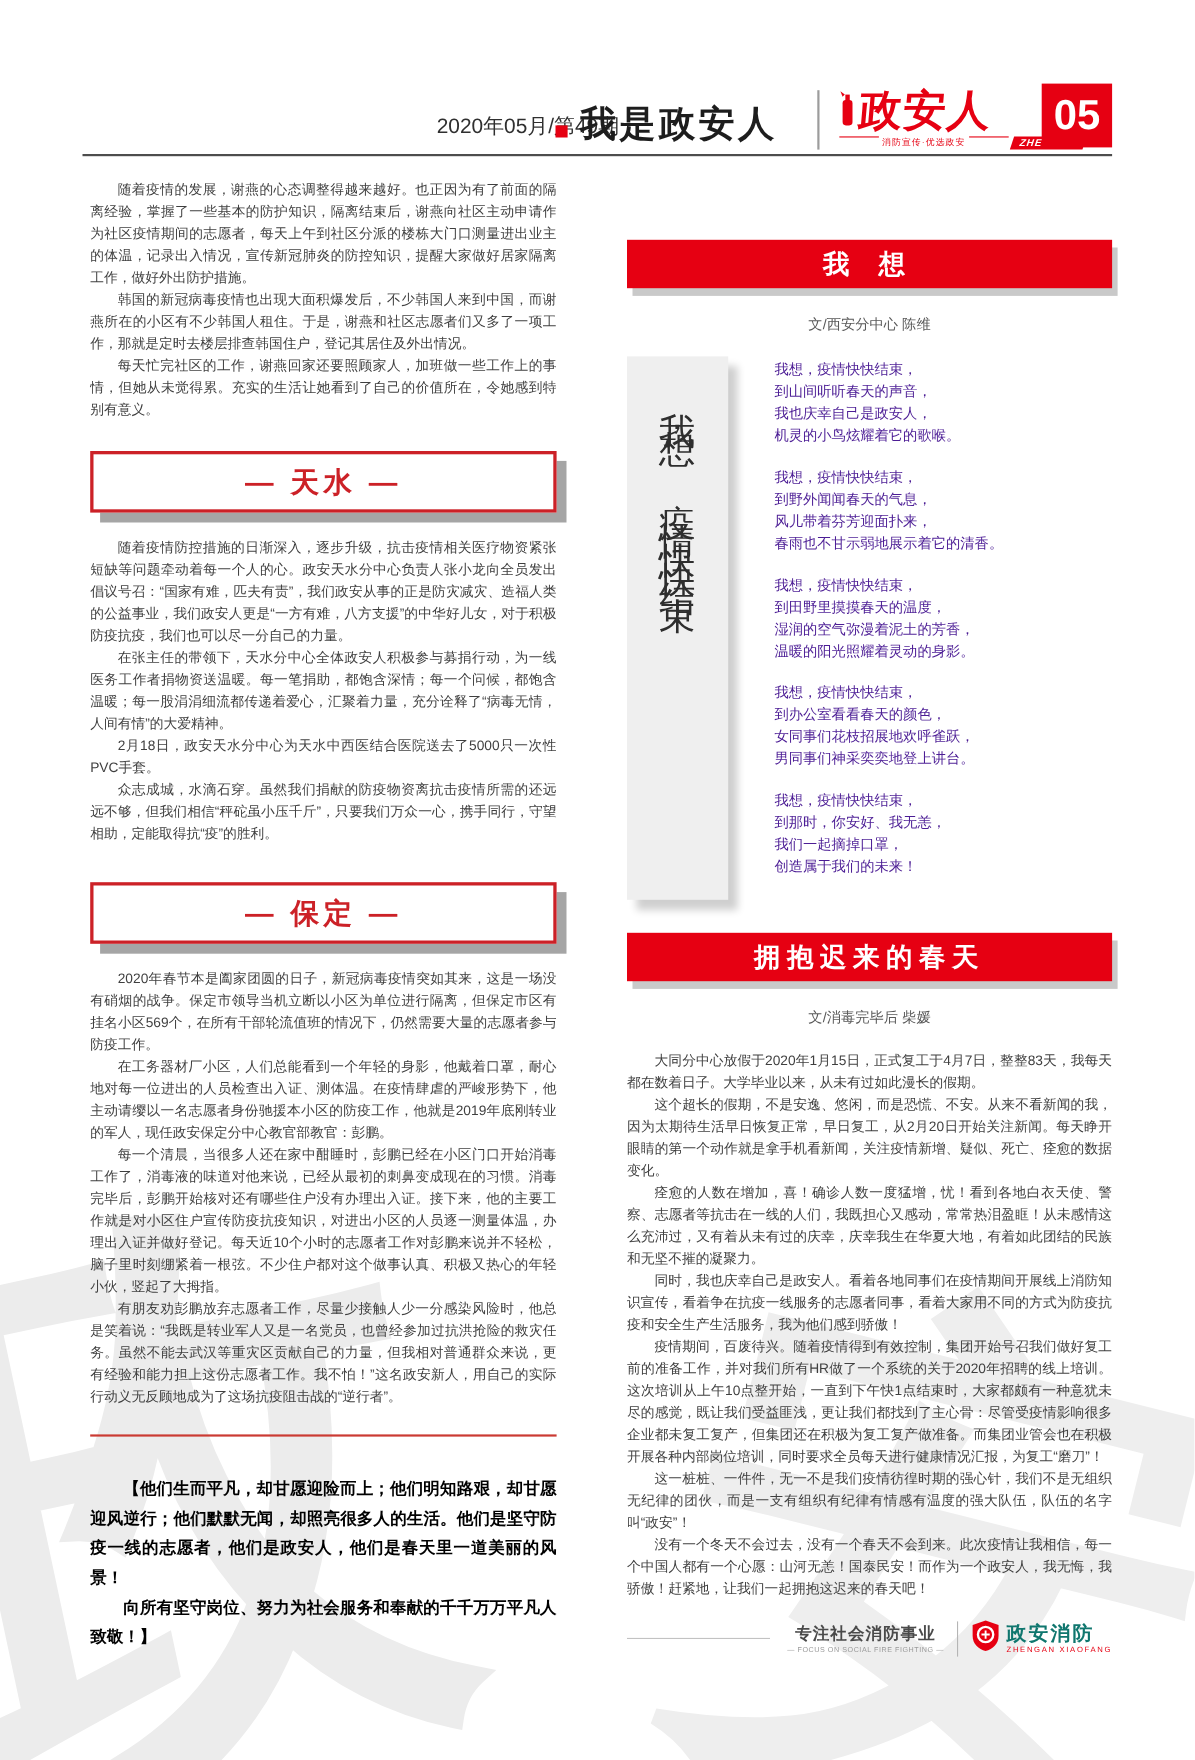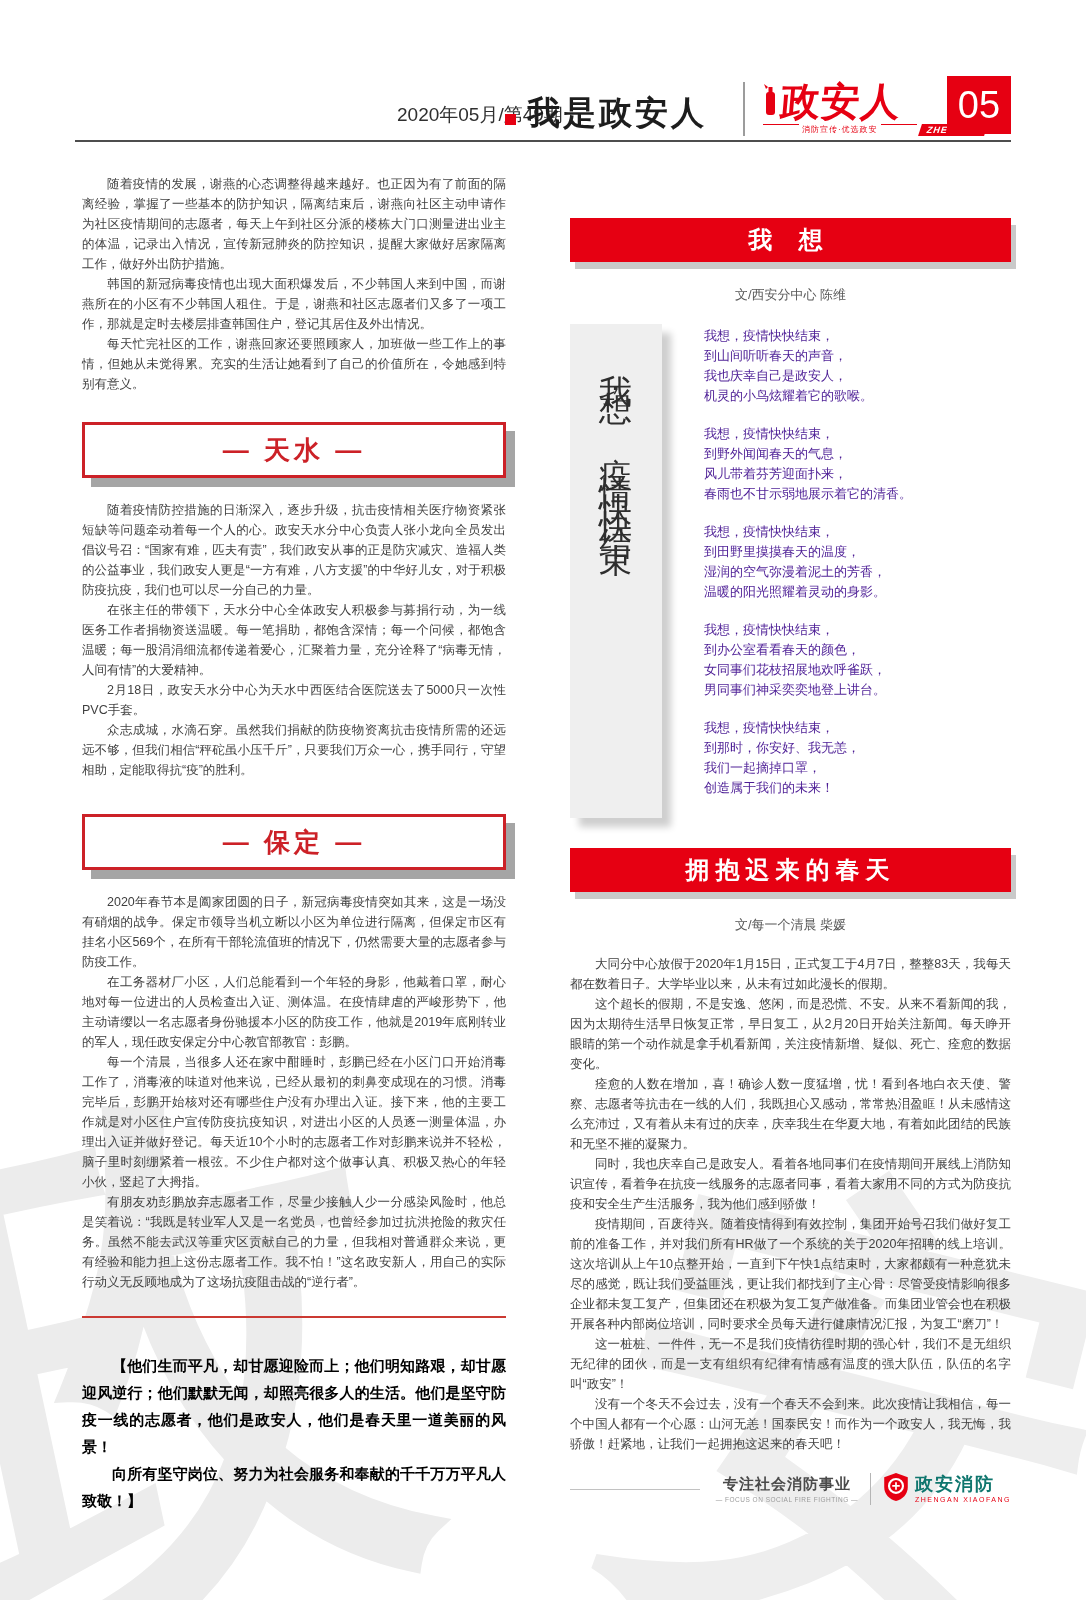--- a/index.html
+++ b/index.html
@@ -22,25 +22,25 @@
   .logo{position:absolute;left:688px;bottom:2px;width:222px;}
   .logo-top{display:flex;align-items:flex-end;gap:3px;}
   .logo-title{font-size:39px;font-weight:900;color:#e60012;transform:skewX(-5deg);
               letter-spacing:1px;line-height:1;white-space:nowrap;}
   .logo-bottom{display:flex;align-items:flex-start;margin-top:3px;}
   .tag-dash{flex:1;height:1px;background:#e60012;}
   .logo-tagline{font-size:8px;color:#e60012;white-space:nowrap;margin:0 3px;letter-spacing:1px;}
   .zhengan-badge{background:#e60012;color:#fff;font-size:9px;font-weight:bold;padding:1px 7px;
                  transform:skewX(-18deg);letter-spacing:1px;margin-left:3px;}
   .page-num{position:absolute;right:0;bottom:4px;width:64px;height:58px;background:#e60012;
-            color:#fff;font-size:38px;font-weight:normal;display:flex;align-items:center;justify-content:center;}
+            color:#fff;font-size:38px;font-weight:bold;display:flex;align-items:center;justify-content:center;}
   .header-rule{position:absolute;left:75px;top:140px;width:936px;height:2px;background:#4d4d4d;z-index:2;}
 
   
-  .col-left{position:absolute;left:82px;top:174px;width:424px;z-index:1;}
+  .col-left{position:absolute;left:82px;top:162px;width:424px;z-index:1;}
   .col-right{position:absolute;left:570px;top:182px;width:441px;z-index:1;}
 
   .para{font-size:12.5px;line-height:20px;color:#3f3f3f;text-align:justify;
         text-indent:2em;margin:0;}
   .intro{margin-bottom:28px;}
 
   .section-box{border:3px solid #cc2127;background:#fff;box-shadow:9px 9px 0 #a5a5a5;
                height:50px;display:flex;align-items:center;justify-content:center;
                font-size:26px;font-weight:bold;color:#cc2127;letter-spacing:4px;margin:0 0 22px 0;}
   .box-baoding{margin-top:34px;}
@@ -187,21 +187,21 @@
             <div class="poem-line">到那时，你安好、我无恙，</div>
             <div class="poem-line">我们一起摘掉口罩，</div>
             <div class="poem-line">创造属于我们的未来！</div>
           </div>
       </div>
     </div>
 
     <div class="red-bar article-bar">
       <span>拥抱迟来的春天</span>
     </div>
-    <div class="byline">文/每一个清晨 柴媛</div>
+    <div class="byline">文/消毒完毕后 柴媛</div>
     <div>
         <p class="para">大同分中心放假于2020年1月15日，正式复工于4月7日，整整83天，我每天都在数着日子。大学毕业以来，从未有过如此漫长的假期。</p>
         <p class="para">这个超长的假期，不是安逸、悠闲，而是恐慌、不安。从来不看新闻的我，因为太期待生活早日恢复正常，早日复工，从2月20日开始关注新闻。每天睁开眼睛的第一个动作就是拿手机看新闻，关注疫情新增、疑似、死亡、痊愈的数据变化。</p>
         <p class="para">痊愈的人数在增加，喜！确诊人数一度猛增，忧！看到各地白衣天使、警察、志愿者等抗击在一线的人们，我既担心又感动，常常热泪盈眶！从未感情这么充沛过，又有着从未有过的庆幸，庆幸我生在华夏大地，有着如此团结的民族和无坚不摧的凝聚力。</p>
         <p class="para">同时，我也庆幸自己是政安人。看着各地同事们在疫情期间开展线上消防知识宣传，看着争在抗疫一线服务的志愿者同事，看着大家用不同的方式为防疫抗疫和安全生产生活服务，我为他们感到骄傲！</p>
         <p class="para">疫情期间，百废待兴。随着疫情得到有效控制，集团开始号召我们做好复工前的准备工作，并对我们所有HR做了一个系统的关于2020年招聘的线上培训。这次培训从上午10点整开始，一直到下午快1点结束时，大家都颇有一种意犹未尽的感觉，既让我们受益匪浅，更让我们都找到了主心骨：尽管受疫情影响很多企业都未复工复产，但集团还在积极为复工复产做准备。而集团业管会也在积极开展各种内部岗位培训，同时要求全员每天进行健康情况汇报，为复工“磨刀”！</p>
         <p class="para">这一桩桩、一件件，无一不是我们疫情彷徨时期的强心针，我们不是无组织无纪律的团伙，而是一支有组织有纪律有情感有温度的强大队伍，队伍的名字叫“政安”！</p>
         <p class="para">没有一个冬天不会过去，没有一个春天不会到来。此次疫情让我相信，每一个中国人都有一个心愿：山河无恙！国泰民安！而作为一个政安人，我无悔，我骄傲！赶紧地，让我们一起拥抱这迟来的春天吧！</p>
       </div>
   </section>

